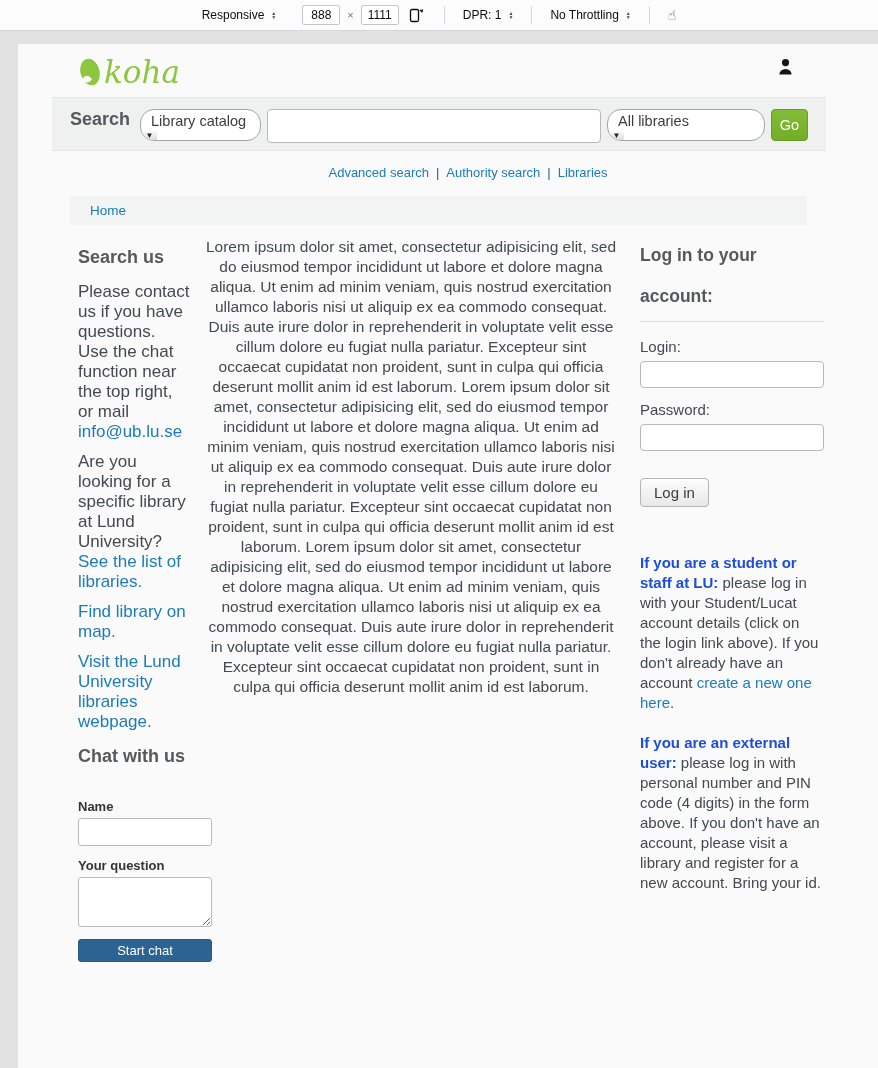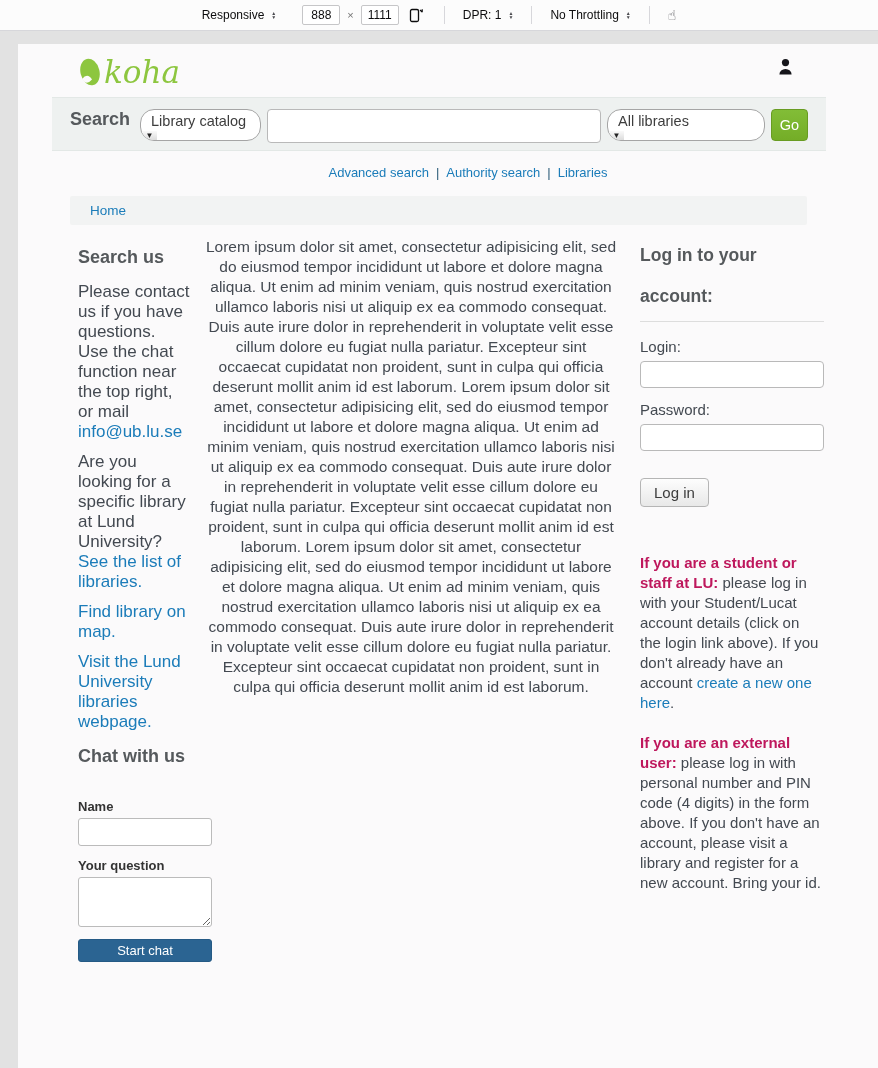--- a/index.html
+++ b/index.html
@@ -87,21 +87,21 @@
   .text-input {
     width:184px; height:27px; border:1px solid #b9b9b9; border-radius:4px; background:#fff;
     font-size:14px; padding:0 8px; outline:none; margin-bottom:13px; font-family:inherit;
   }
   .login-btn {
     margin-top:14px; padding:5px 13px; font-size:15px; color:#3c3c3c; font-family:inherit;
     background:linear-gradient(#fdfdfd,#e8e8e8); border:1px solid #b5b5b5; border-radius:4px; cursor:pointer;
   }
   .col-right p.info { font-size:15px; line-height:20px; margin-top:46px; color:#434951; }
   .col-right p.info2 { font-size:15px; line-height:20px; margin-top:20px; color:#434951; }
-  .col-right b { color:#be185d; }
+  .col-right b { color:#1d4ed8; }
 
   
   .chat-form { margin-top:28px; }
   .chat-label { font-size:13px; font-weight:bold; color:#333; display:block; margin-bottom:4px; }
   .chat-input {
     width:134px; height:28px; border:1px solid #bbb; border-radius:3px; background:#fff;
     font-size:13px; padding:0 6px; outline:none; margin-bottom:12px; font-family:inherit;
   }
   .chat-textarea {
     width:134px; height:50px; border:1px solid #bbb; border-radius:3px; background:#fff;

